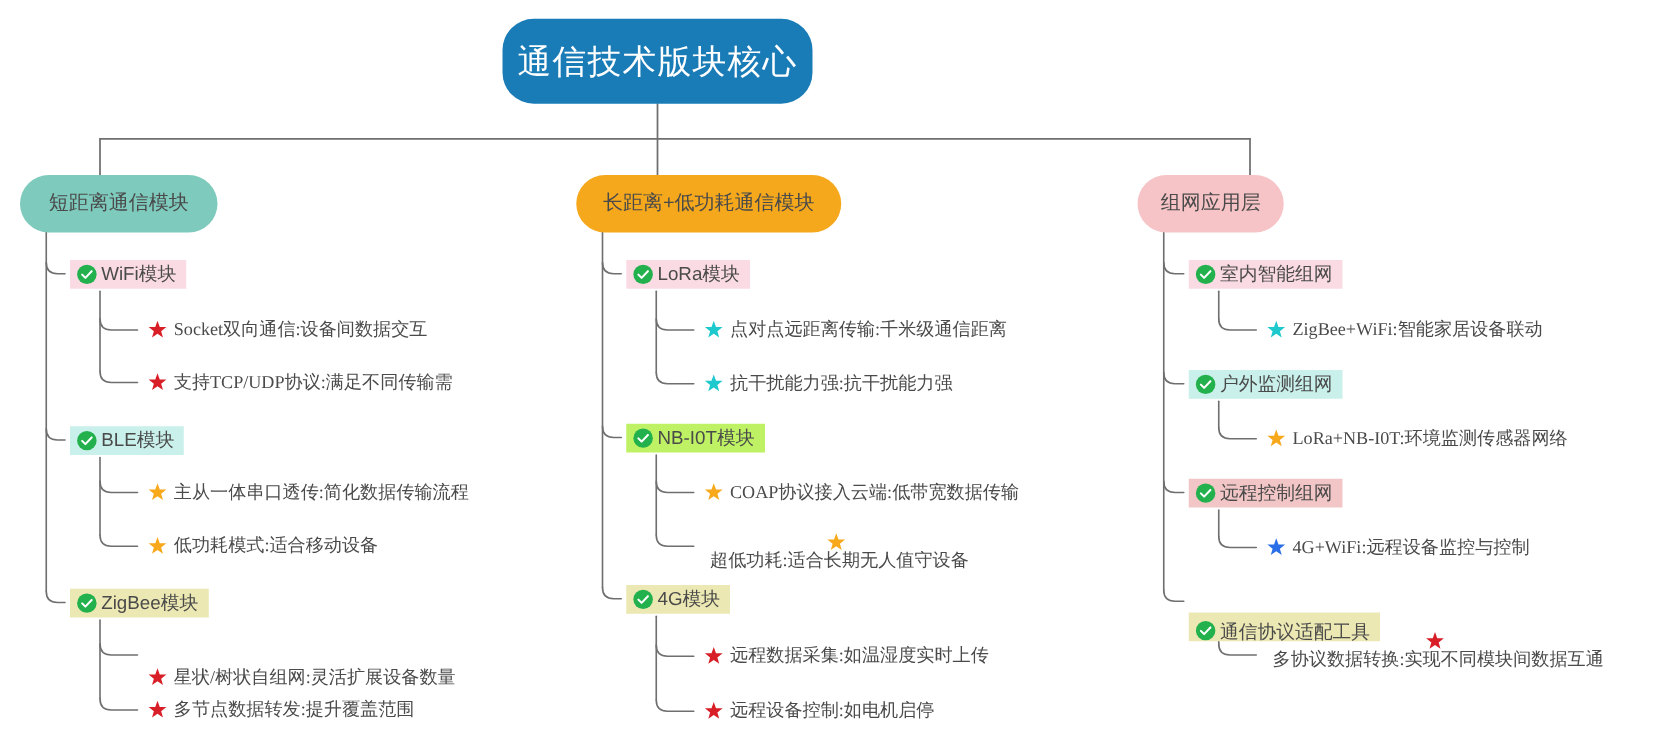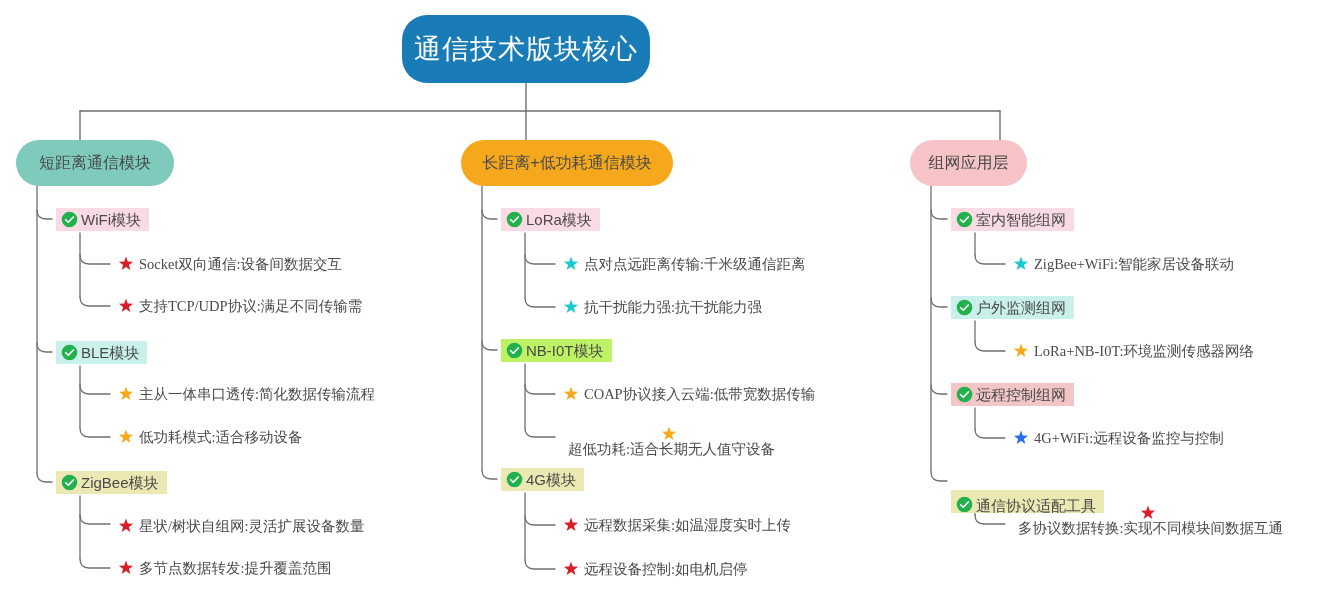--- a/index.html
+++ b/index.html
@@ -235,21 +235,21 @@
         </svg>
         <span class="label">低功耗模式:适合移动设备</span>
       </div>
       <div class="l2-node" style="left: 56px; top: 470.5px; background: rgb(236, 232, 179);">
         <svg class="check-icon" viewBox="0 0 24 24">
           <circle cx="12" cy="12" r="11" fill="#22b14c"></circle>
           <path d="M6.6 12.3 L10.3 15.9 L17.4 8.4" fill="none" stroke="#ffffff" stroke-width="2.3" stroke-linecap="round" stroke-linejoin="round"></path>
         </svg>
         <span class="label">ZigBee模块</span>
       </div>
-      <div class="l3-node" style="left: 118px; top: 515px; justify-content: center;">
+      <div class="l3-node" style="left: 118px; top: 531px; justify-content: center;">
         <svg class="star-icon" viewBox="0 0 24 24">
           <polygon points="12.00,0.80 14.70,8.28 22.65,8.54 16.37,13.42 18.58,21.06 12.00,16.60 5.42,21.06 7.63,13.42 1.35,8.54 9.30,8.28" fill="#d81f27"></polygon>
         </svg>
         <span class="label">星状/树状自组网:灵活扩展设备数量</span>
       </div>
       <div class="l3-node" style="left: 118px; top: 557px;">
         <svg class="star-icon" viewBox="0 0 24 24">
           <polygon points="12.00,0.80 14.70,8.28 22.65,8.54 16.37,13.42 18.58,21.06 12.00,16.60 5.42,21.06 7.63,13.42 1.35,8.54 9.30,8.28" fill="#d81f27"></polygon>
         </svg>
         <span class="label">多节点数据转发:提升覆盖范围</span>

